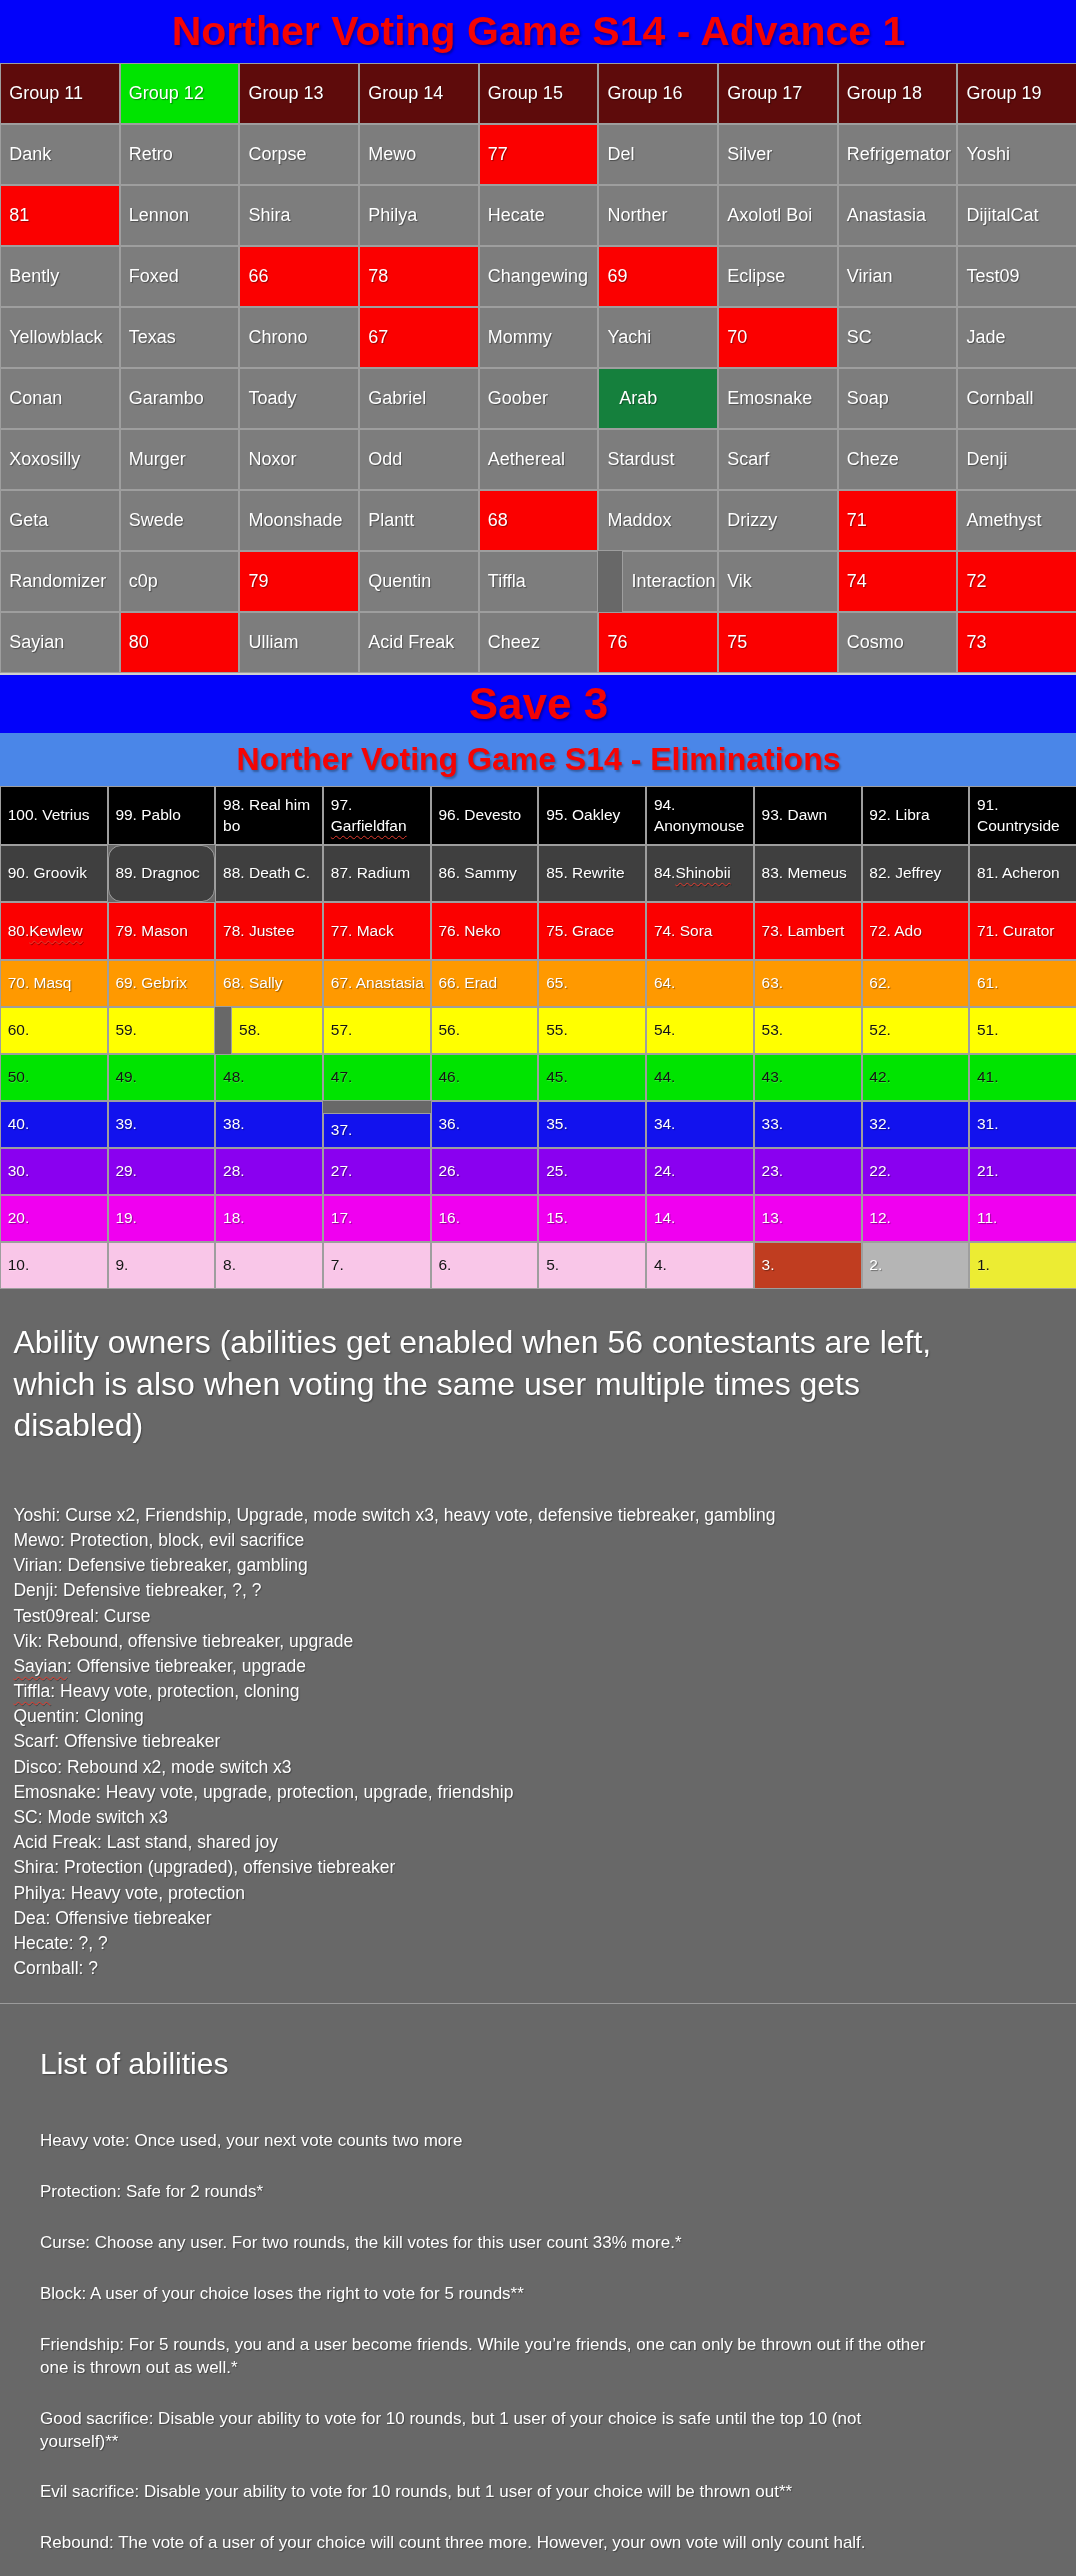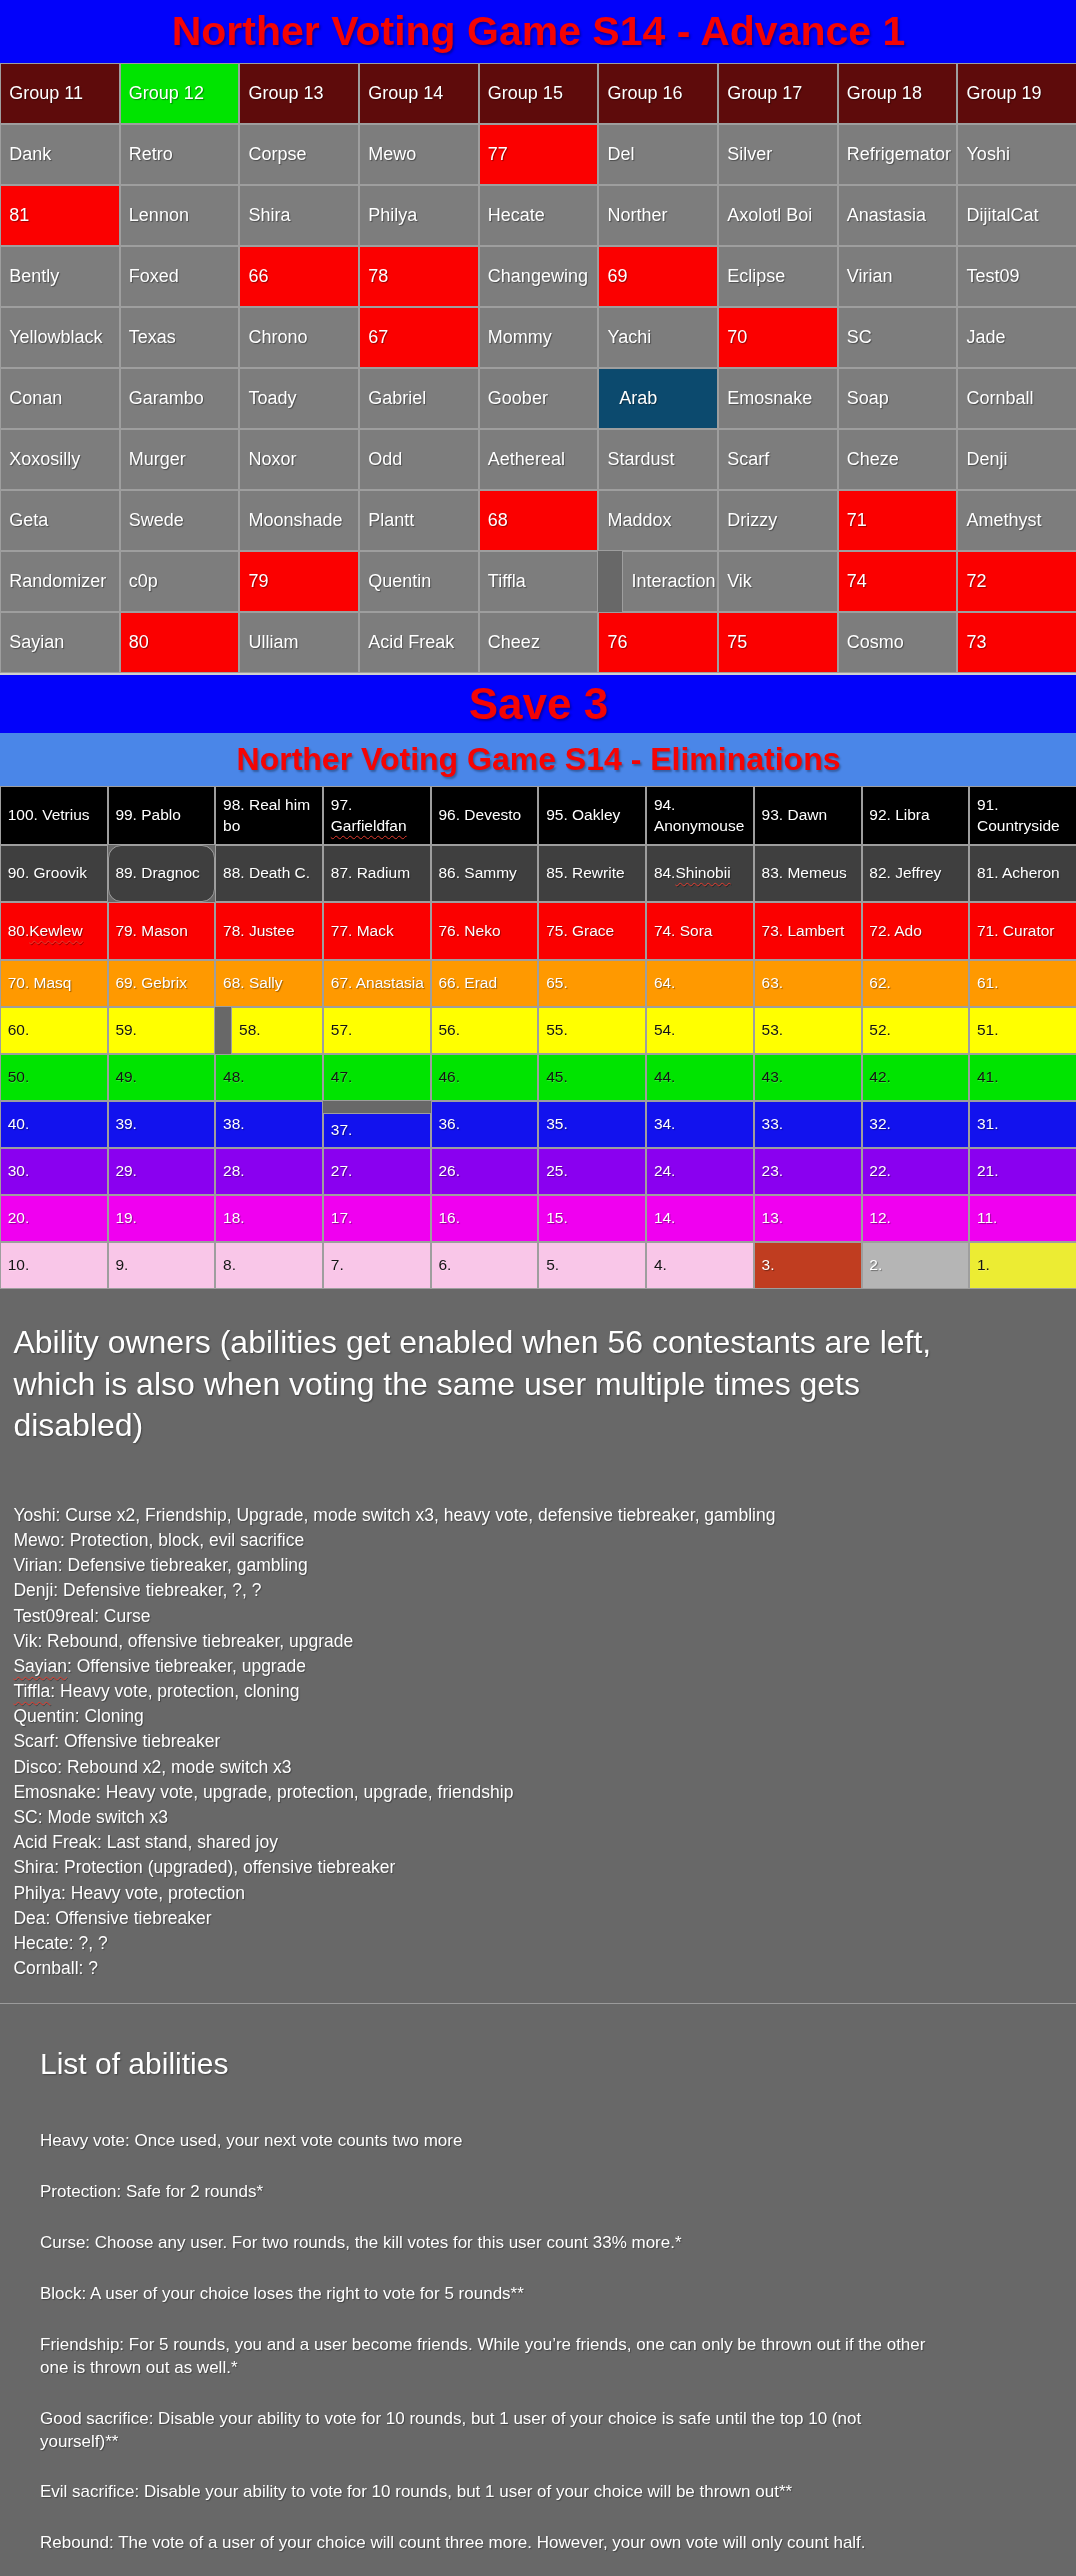--- a/index.html
+++ b/index.html
@@ -90,21 +90,21 @@
       <div class="adv-cell" style="background-color: rgb(125, 125, 125);">Mommy</div>
       <div class="adv-cell" style="background-color: rgb(125, 125, 125);">Yachi</div>
       <div class="adv-cell" style="background-color: rgb(251, 0, 0);">70</div>
       <div class="adv-cell" style="background-color: rgb(125, 125, 125);">SC</div>
       <div class="adv-cell" style="background-color: rgb(125, 125, 125);">Jade</div>
       <div class="adv-cell" style="background-color: rgb(125, 125, 125);">Conan</div>
       <div class="adv-cell" style="background-color: rgb(125, 125, 125);">Garambo</div>
       <div class="adv-cell" style="background-color: rgb(125, 125, 125);">Toady</div>
       <div class="adv-cell" style="background-color: rgb(125, 125, 125);">Gabriel</div>
       <div class="adv-cell" style="background-color: rgb(125, 125, 125);">Goober</div>
-      <div class="adv-cell" style="background-color: #0c4a6e; padding-left: 20px;">Arab</div>
+      <div class="adv-cell" style="background-color: #15803d; padding-left: 20px;">Arab</div>
       <div class="adv-cell" style="background-color: rgb(125, 125, 125);">Emosnake</div>
       <div class="adv-cell" style="background-color: rgb(125, 125, 125);">Soap</div>
       <div class="adv-cell" style="background-color: rgb(125, 125, 125);">Cornball</div>
       <div class="adv-cell" style="background-color: rgb(125, 125, 125);">Xoxosilly</div>
       <div class="adv-cell" style="background-color: rgb(125, 125, 125);">Murger</div>
       <div class="adv-cell" style="background-color: rgb(125, 125, 125);">Noxor</div>
       <div class="adv-cell" style="background-color: rgb(125, 125, 125);">Odd</div>
       <div class="adv-cell" style="background-color: rgb(125, 125, 125);">Aethereal</div>
       <div class="adv-cell" style="background-color: rgb(125, 125, 125);">Stardust</div>
       <div class="adv-cell" style="background-color: rgb(125, 125, 125);">Scarf</div>

